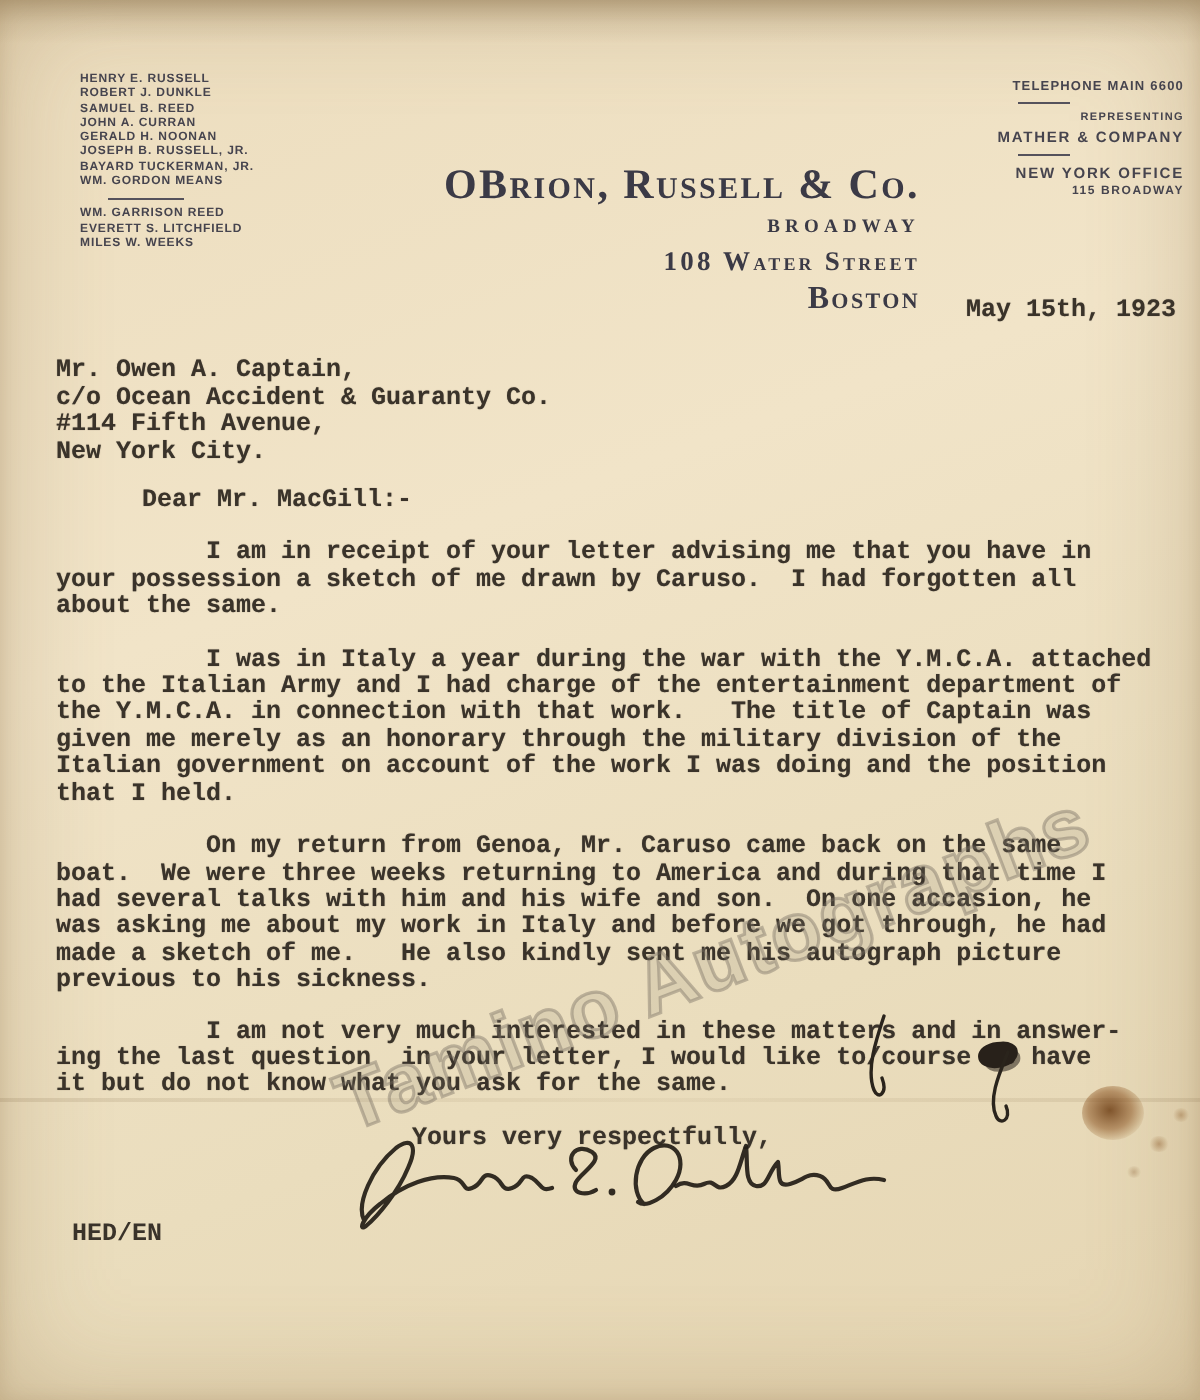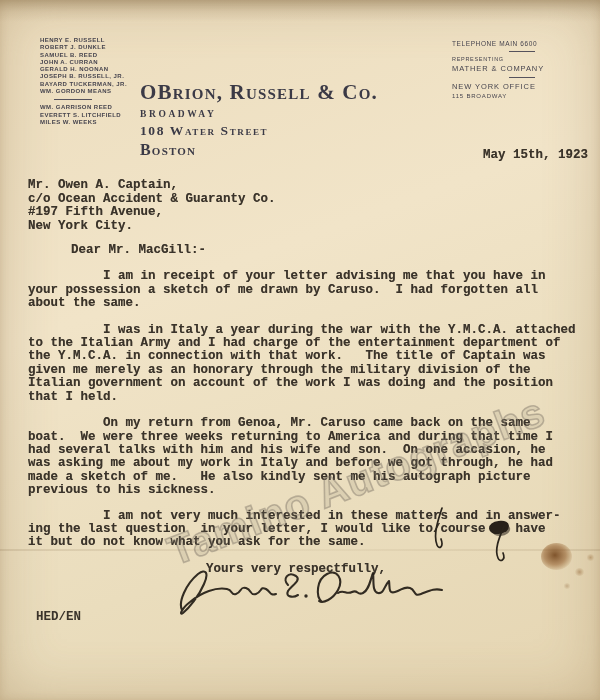--- a/index.html
+++ b/index.html
@@ -21,30 +21,30 @@
     position:absolute;left:0;top:549px;width:600px;height:2px;
     background:linear-gradient(90deg,rgba(120,95,60,.16),rgba(120,95,60,.05) 55%,rgba(120,95,60,.14));
   }
   
   .partners{
     position:absolute;left:40px;top:37px;
     font-size:6px;line-height:7.3px;letter-spacing:.45px;font-weight:700;color:#46444e;
   }
   .partner-divider{width:38px;height:1px;background:#55525c;margin:4px 0 4px 14px;}
   .rh{
-    position:absolute;left:452px;top:40px;width:140px;text-align:left;
-    color:#46444e;font-weight:400;
+    position:absolute;left:452px;top:40px;width:140px;text-align:right;
+    color:#46444e;font-weight:700;
   }
   .rh .tel{font-size:6.5px;letter-spacing:.6px;}
   .rh .small{font-size:5.5px;letter-spacing:.7px;margin-top:1px;}
   .rh .med{font-size:7.5px;letter-spacing:.9px;margin-top:2px;}
   .rh .bway{font-size:6px;letter-spacing:.8px;margin-top:2px;}
   .rh-divider{width:26px;height:1px;background:#55525c;margin:4px auto;}
   .masthead{
-    position:absolute;left:140px;top:80px;width:320px;text-align:left;
+    position:absolute;left:140px;top:80px;width:320px;text-align:right;
     font-family:"Liberation Serif",serif;color:#3b3a46;
   }
   .company{font-size:21px;font-variant:small-caps;letter-spacing:1.2px;font-weight:600;}
   .bizline{font-size:9.5px;letter-spacing:2.6px;font-weight:600;margin-top:4px;}
   .street{font-size:13.5px;font-variant:small-caps;letter-spacing:1.6px;font-weight:600;margin-top:4px;}
   .city{font-size:16px;font-variant:small-caps;letter-spacing:1.2px;font-weight:600;margin-top:2px;}
   
   .typed{
     position:absolute;left:28px;top:149px;width:560px;
     font-family:"Liberation Mono","DejaVu Sans Mono",monospace;
@@ -130,21 +130,21 @@
     <div class="bizline">BROADWAY</div>
     <div class="street">108 Water Street</div>
     <div class="city">Boston</div>
   </div>
 
   <div class="typed">
     <div class="date-line">May 15th, 1923</div>
     <div class="recipient">
       <div>Mr. Owen A. Captain,</div>
       <div>c/o Ocean Accident &amp; Guaranty Co.</div>
-      <div>#197 Fifth Avenue,</div>
+      <div>#114 Fifth Avenue,</div>
       <div>New York City.</div>
     </div>
     <div class="salutation">Dear Mr. MacGill:-</div>
     <div class="para">          I am in receipt of your letter advising me that you have in
 your possession a sketch of me drawn by Caruso.  I had forgotten all
 about the same.</div>
     <div class="para">          I was in Italy a year during the war with the Y.M.C.A. attached
 to the Italian Army and I had charge of the entertainment department of
 the Y.M.C.A. in connection with that work.   The title of Captain was
 given me merely as an honorary through the military division of the

